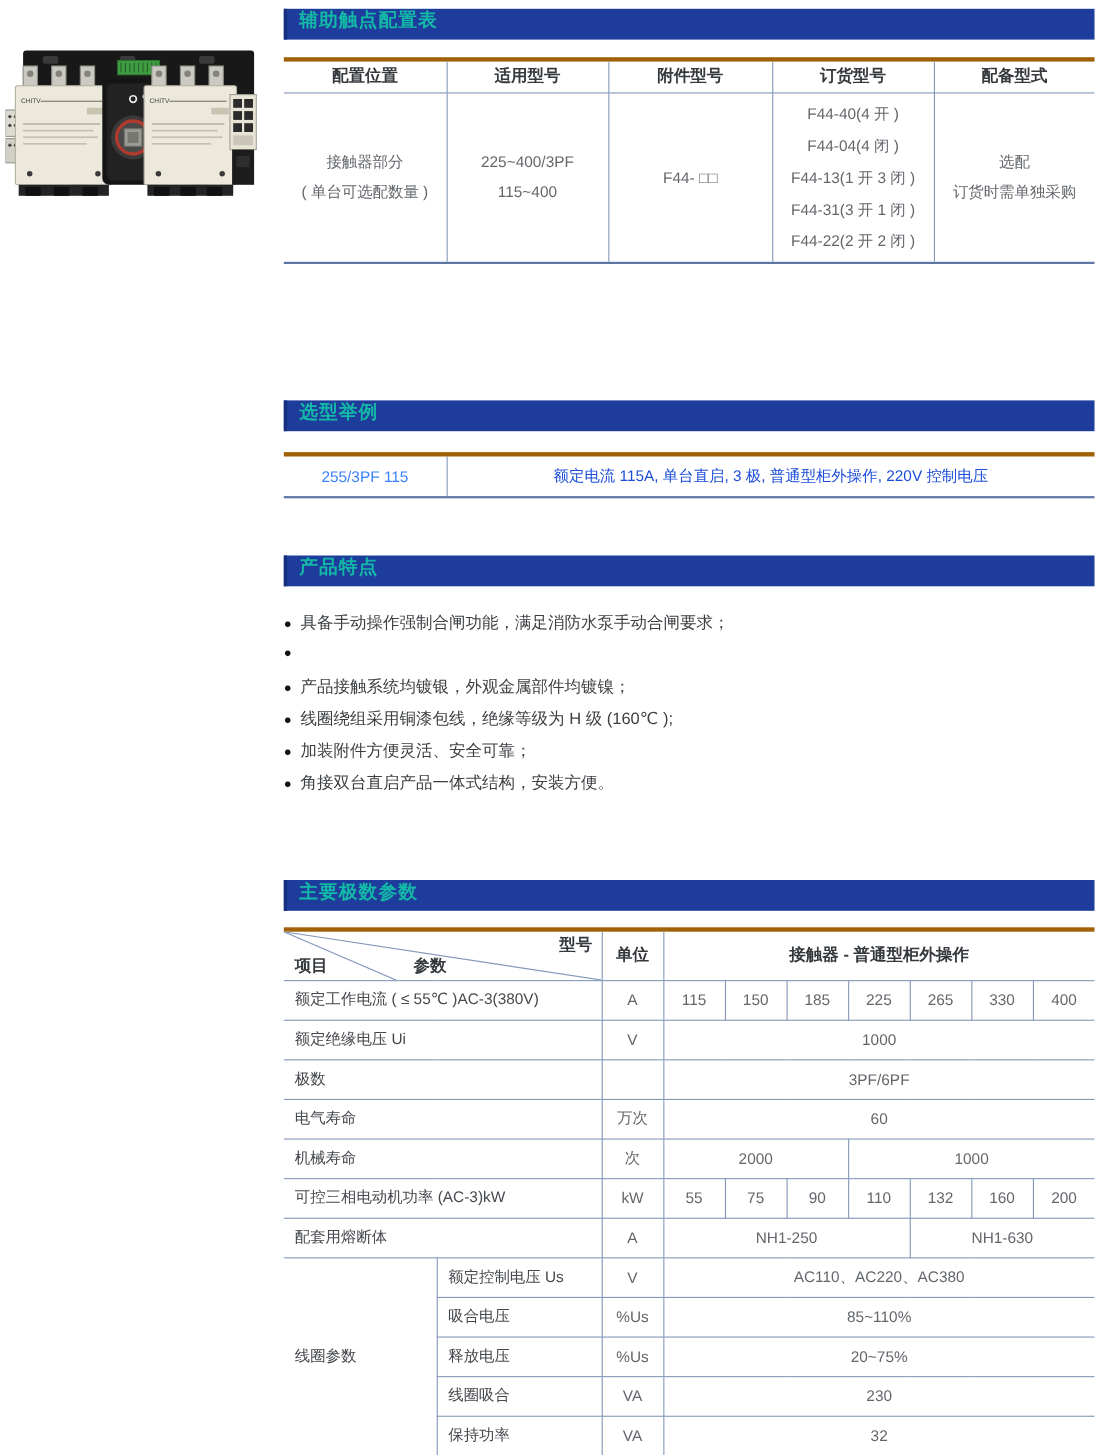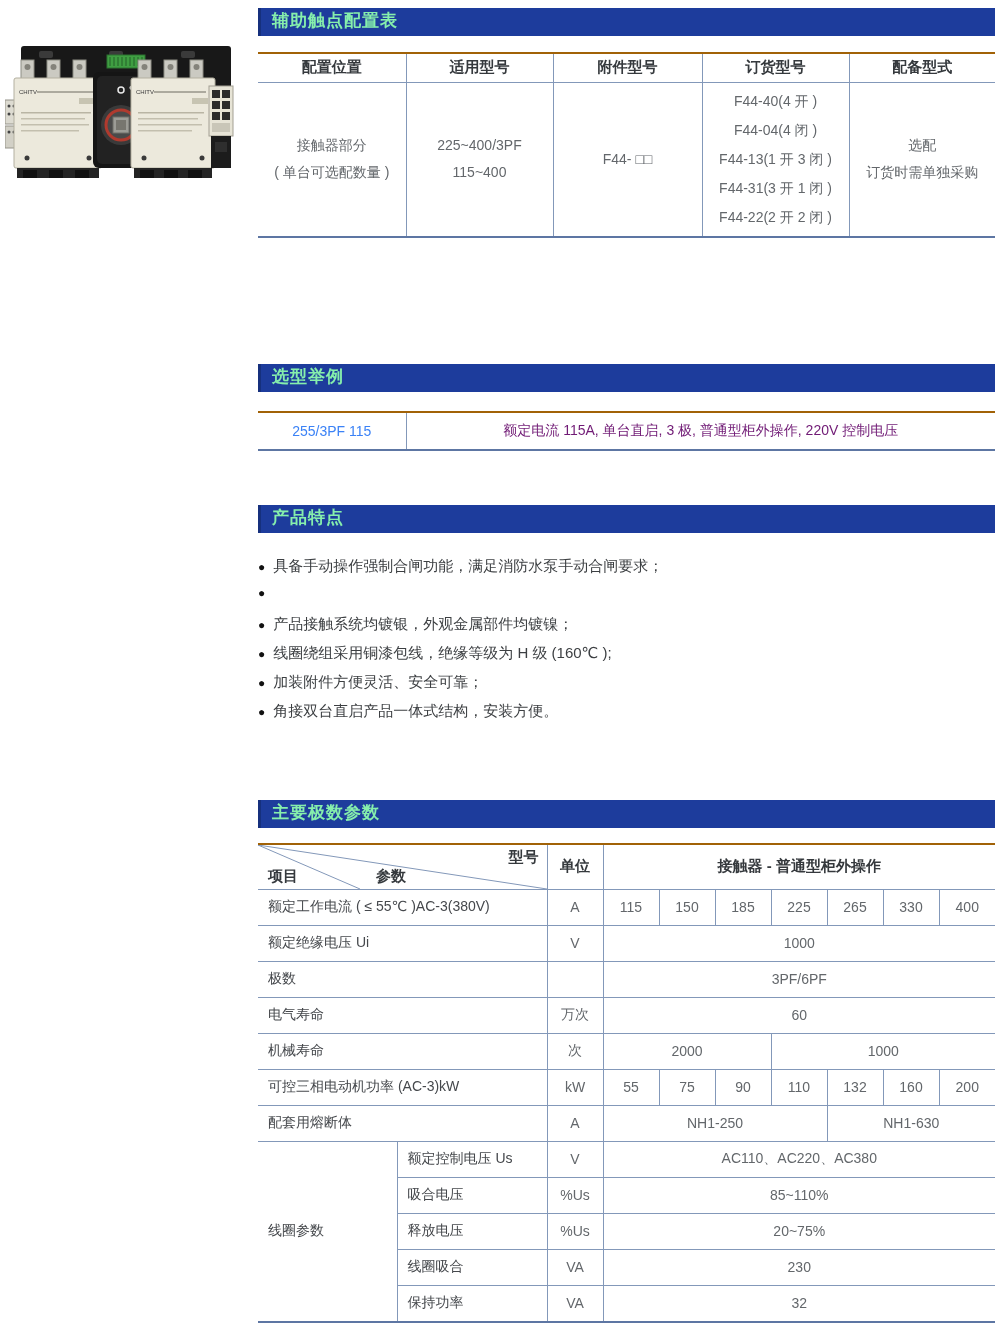--- a/index.html
+++ b/index.html
@@ -1,27 +1,27 @@
 <!DOCTYPE html>
 <html><head>
 <meta charset="utf-8">
 <style>
   * { margin:0; padding:0; box-sizing:border-box; }
   body { background:#ffffff; font-family:"Liberation Sans","DejaVu Sans",sans-serif; }
   .page { position:relative; width:1000px; height:1323px; background:#ffffff; overflow:hidden; }
 
   
   .bar { height:28px; background:#1d3c9c; border-left:3px solid #16307d;
-         color:#86efac; font-weight:bold; font-size:17px; line-height:26px;
-         padding-left:11px; letter-spacing:1px; }
+         color:#14b8a6; font-weight:bold; font-size:17px; line-height:26px;
+         padding-left:11px; letter-spacing:1px;font-family:Liberation Mono, monospace; }
 
   .sec { position:absolute; left:258px; width:737px; }
 
   
-  .tblwrap { border-top:2px solid #a16207; border-bottom:2px solid #5d76a3; }
+  .tblwrap { border-top:4px solid #a16207; border-bottom:2px solid #5d76a3; }
   table.tbl { border-collapse:collapse; border-style:hidden; table-layout:fixed;
               width:737px; font-size:14px; color:#63676b; text-align:center; }
   table.tbl td { border:1px solid #8398b9; padding:0 4px; vertical-align:middle; }
   .hd { font-weight:bold; color:#35393d; font-size:15px; }
   .lf { text-align:left; padding-left:10px !important; color:#45484c; }
   .ln { line-height:27px; }
   .ln5 { line-height:29px; }
 
   
   .bullets { margin-top:24px; }
@@ -191,21 +191,21 @@
     </div>
     <div class="tblwrap" style="margin-top:19px;">
       <table class="tbl">
         <colgroup>
             <col style="width:148px">
             <col style="width:589px">
           </colgroup>
         <tbody>
             <tr style="height:36px">
           <td style="color:#3b82f6">255/3PF  115</td>
-          <td style="color:#701a75">额定电流 115A, 单台直启, 3 极, 普通型柜外操作, 220V 控制电压</td>
+          <td style="color:#1d4ed8">额定电流 115A, 单台直启, 3 极, 普通型柜外操作, 220V 控制电压</td>
         </tr>
       </tbody>
         </table>
     </div>
   </div>
 
   <div class="sec" style="top:505px;">
     <div class="bar">
       <span>产品特点</span>
     </div>

